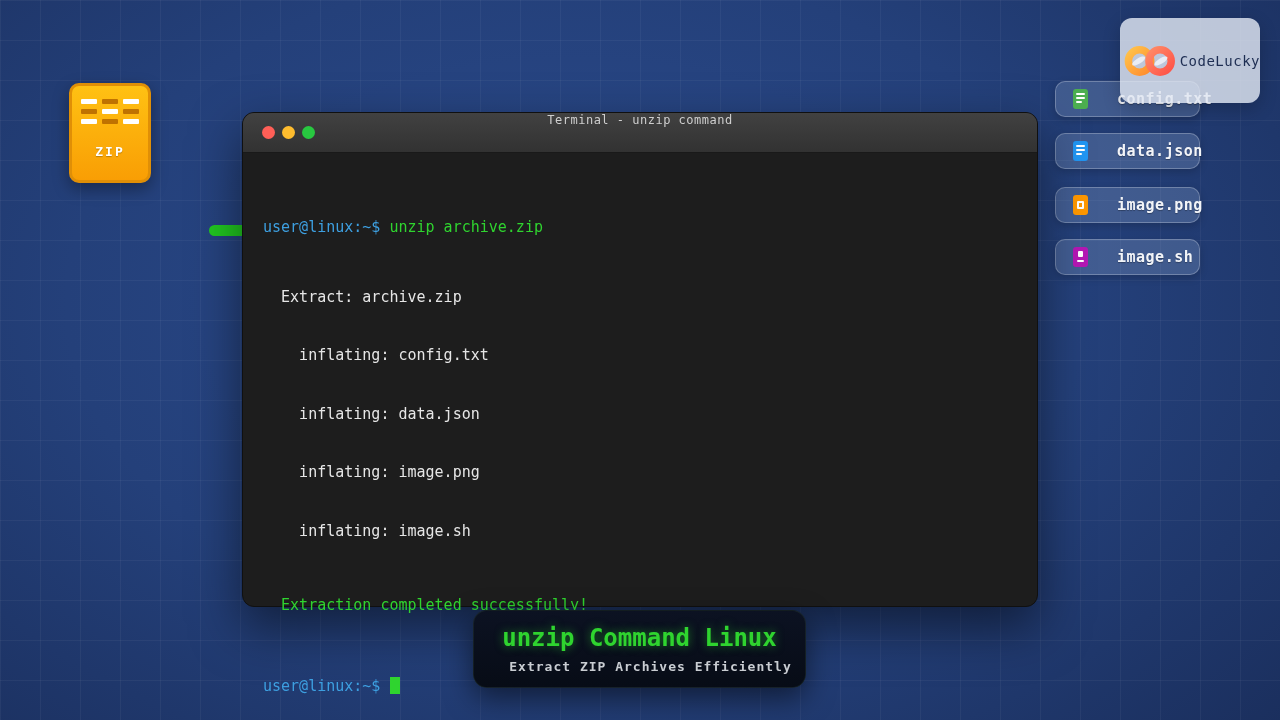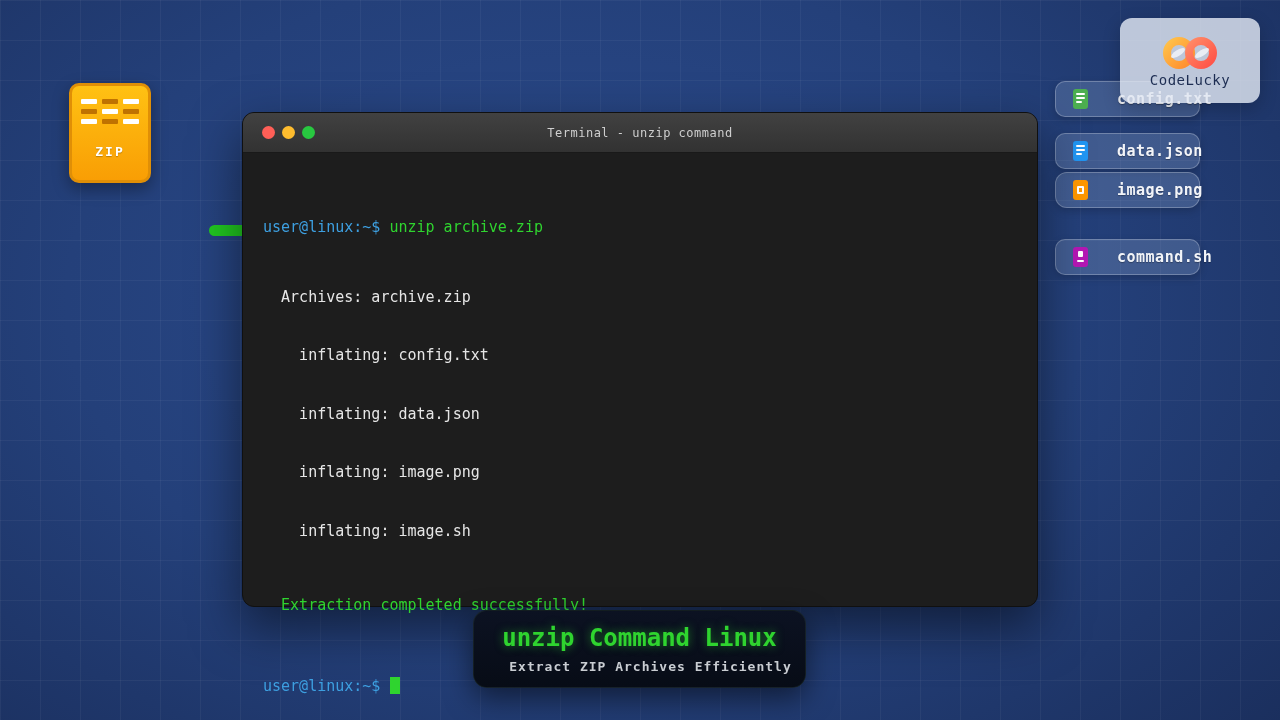--- a/index.html
+++ b/index.html
@@ -47,21 +47,21 @@
   .terminal {
     position:absolute; left:242px; top:112px; width:796px; height:495px;
     background:#1d1d1d; border-radius:12px; z-index:2;
     border:1px solid #101010;
     box-shadow:0 20px 50px rgba(0,0,0,0.5);
   }
   .titlebar {
     position:relative; height:40px; border-radius:11px 11px 0 0;
     background:linear-gradient(180deg,#414141 0%,#323232 100%);
     border-bottom:1px solid #191919;
-    display:flex; align-items:center; justify-content:center;
+    display:flex; justify-content:center;
   }
   .traffic-lights { position:absolute; left:19px; top:0; bottom:0; display:flex; align-items:center; gap:7px; }
   .light { width:13px; height:13px; border-radius:50%; }
   .light-red { background:#ff5f57; }
   .light-yellow { background:#febc2e; }
   .light-green { background:#28c840; }
   .win-title { color:#cfcfcf; font-size:12px; letter-spacing:0.5px; }
 
   .term-body {
     padding:26px 20px 0 20px; font-size:15px; line-height:19.5px;
@@ -84,37 +84,37 @@
   .chip {
     position:absolute; left:1055px; width:145px; height:36px;
     border-radius:10px; z-index:1;
     background:rgba(145,170,210,0.28);
     border:1px solid rgba(255,255,255,0.25);
     box-shadow:0 3px 8px rgba(0,0,0,0.18);
     display:flex; align-items:center; gap:29px; padding-left:17px;
     color:#f2f4f8; font-weight:bold; font-size:15px; letter-spacing:0.5px;
     text-shadow:0 1px 1px rgba(0,0,0,0.3);
   }
-  .chip-1 { top:81px; } .chip-2 { top:133px; } .chip-3 { top:172px;border-radius:12px; } .chip-4 { top:239px; }
+  .chip-1 { top:81px; } .chip-2 { top:133px; } .chip-3 { top:187px; } .chip-4 { top:239px; }
   .ficon { position:relative; width:15px; height:20px; border-radius:3px; flex:0 0 auto; }
   .fi-green { background:#4caf50; } .fi-blue { background:#2196f3; }
   .fi-orange { background:#ff9800; } .fi-magenta { background:#b517b5; }
   .fi-line { position:absolute; left:3px; height:2px; background:#ffffff; border-radius:1px; }
   .fl-1 { top:4px; width:9px; } .fl-2 { top:8px; width:9px; } .fl-3 { top:12px; width:6px; }
   .fi-square { position:absolute; left:4px; top:6px; width:7px; height:8px; border:2px solid #fff; border-radius:1px; }
   .fi-dot { position:absolute; left:5px; top:4px; width:5px; height:6px; background:#fff; border-radius:1px; }
   .fi-bar { position:absolute; left:4px; top:13px; width:7px; height:2px; background:#fff; border-radius:1px; }
 
   
   .brand-badge {
     position:absolute; left:1120px; top:18px; width:140px; height:85px;
     border-radius:12px; z-index:3;
     background:rgba(225,231,242,0.82);
     box-shadow:0 6px 18px rgba(0,0,0,0.2);
-    display:flex; flex-direction:column; align-items:center; justify-content:center; gap:0;
+    display:flex; flex-direction:row; align-items:center; justify-content:center; gap:0;
   }
   .brand-text { color:#1d2d52; font-size:14px; letter-spacing:0.5px; }
 
   
   .banner {
     position:absolute; left:473px; top:610px; width:333px; height:78px;
     border-radius:14px; z-index:2;
     background:linear-gradient(180deg,#0c1222 0%,#070c16 100%);
     border:1px solid rgba(110,160,110,0.12);
     box-shadow:0 10px 28px rgba(0,0,0,0.5);
@@ -159,21 +159,21 @@
     <div class="titlebar">
       <div class="traffic-lights">
         <span class="light light-red"></span>
         <span class="light light-yellow"></span>
         <span class="light light-green"></span>
       </div>
       <span class="win-title">Terminal - unzip command</span>
     </div>
     <div class="term-body">
       <div class="t-line mb-blank"><span class="prompt">user@linux:~$ </span><span class="cmd">unzip archive.zip</span></div>
-      <div class="t-line out">  Archives: archive.zip</div>
+      <div class="t-line out">  Extract: archive.zip</div>
       <div class="t-line out">    inflating: config.txt</div>
       <div class="t-line out">    inflating: data.json</div>
       <div class="t-line out">    inflating: image.png</div>
       <div class="t-line out">    inflating: image.sh</div>
       <div class="t-line success mt-blank1">  Extraction completed successfully!</div>
       <div class="t-line mt-blank2"><span class="prompt">user@linux:~$ </span><span class="cursor"></span></div>
     </div>
   </div>
 
   <div class="chip chip-1">
@@ -196,21 +196,21 @@
     <span class="ficon fi-orange">
       <span class="fi-square"></span>
     </span>
     <span>image.png</span>
   </div>
   <div class="chip chip-4">
     <span class="ficon fi-magenta">
       <span class="fi-dot"></span>
         <span class="fi-bar"></span>
     </span>
-    <span>command.sh</span>
+    <span>image.sh</span>
   </div>
 
   <div class="brand-badge">
     <svg width="64" height="38" viewBox="0 0 64 38">
       <defs>
         <linearGradient id="lgOrange" x1="0" y1="0" x2="1" y2="1">
           <stop offset="0" stop-color="#ffc24a"></stop>
             <stop offset="1" stop-color="#ff8c2e"></stop>
         </linearGradient>
         <linearGradient id="lgRed" x1="0" y1="0" x2="1" y2="1">

